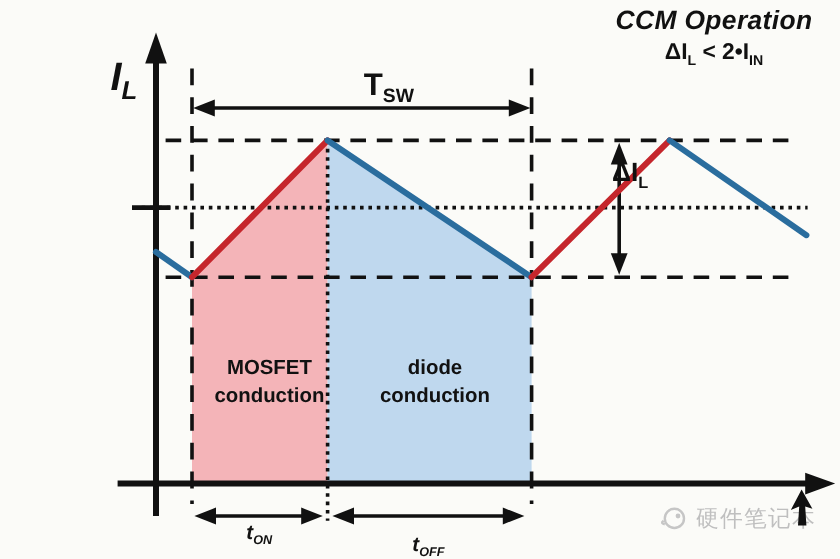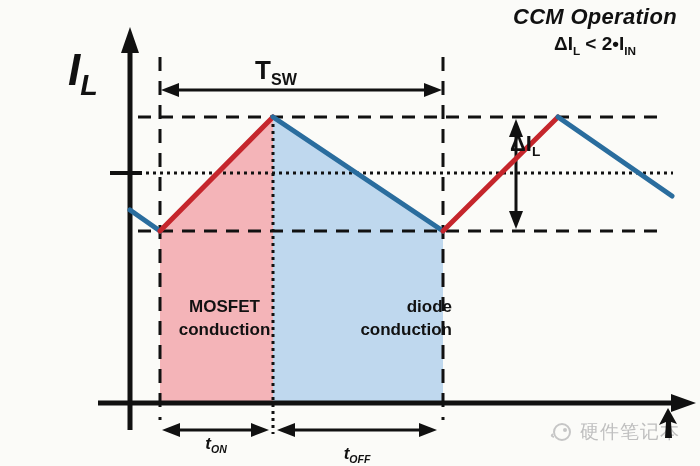--- a/index.html
+++ b/index.html
@@ -9,27 +9,27 @@
     background:#ffffff;
     overflow:hidden;
   }
   .canvas{
     position:relative;width:700px;height:466px;
     background:#fbfbf8;
   }
   .canvas svg.diagram{position:absolute;left:0;top:0;}
   .lbl{position:absolute;color:#111;white-space:nowrap;}
   sub{font-size:0.62em;font-weight:bold;line-height:0;}
-  .il-label{font-size:44px;font-weight:bold;font-style:italic;}
+  .il-label{font-size:33px;font-weight:bold;font-style:italic;margin-left:24px;}
   .il-label sub{font-size:0.65em;}
   .idc-label{font-size:20px;font-weight:bold;text-align:right;width:112px;}
   .header-block{left:455px;top:4px;width:280px;text-align:center;}
   .header-title{font-size:22px;font-weight:bold;font-style:italic;letter-spacing:0.3px;}
   .header-cond{font-size:19px;font-weight:bold;margin-top:3px;}
-  .tsw-label{font-size:26px;font-weight:bold;text-align:left;width:90px;}
+  .tsw-label{font-size:26px;font-weight:bold;text-align:right;width:90px;}
   .delta-label{font-size:22px;font-weight:bold;margin-left:46px;}
   .region-label{font-size:17px;font-weight:bold;text-align:center;line-height:1.35;}
   .t-label{font-size:17px;font-weight:bold;text-align:center;font-style:italic;}
   .watermark{display:flex;align-items:center;gap:6px;color:#bfbfbf;font-size:19px;letter-spacing:1px;}
 </style>
 </head>
 <body>
 
 <div class="canvas">
 
@@ -93,21 +93,21 @@
 
   <div class="lbl delta-label" style="left:464px;top:131px;">
     <span>ΔI</span><sub>L</sub>
   </div>
 
   <div class="lbl region-label" style="left:160px;top:296px;width:129px;">
     <div>MOSFET</div>
     <div>conduction</div>
   </div>
 
-  <div class="lbl region-label" style="left:273px;top:296px;width:179px;text-align:right;">
+  <div class="lbl region-label" style="left:273px;top:296px;width:179px;">
     <div>diode</div>
     <div>conduction</div>
   </div>
 
   <div class="lbl t-label" style="left:170px;top:434px;width:92px;">
     <span>t</span><sub>ON</sub>
   </div>
 
   <div class="lbl t-label" style="left:303px;top:444px;width:108px;">
     <span>t</span><sub>OFF</sub>

